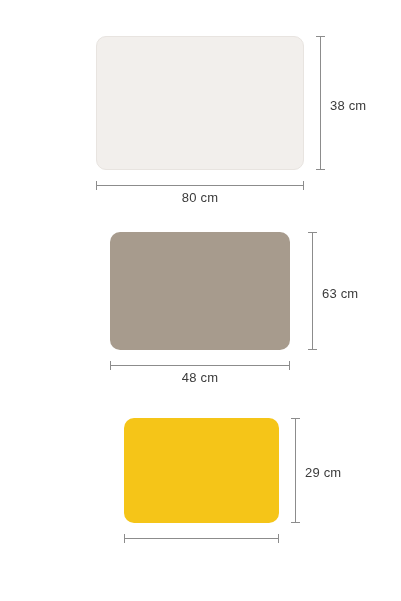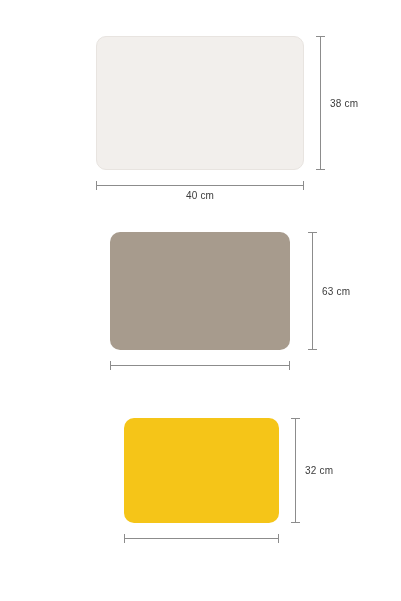--- a/index.html
+++ b/index.html
@@ -19,21 +19,21 @@
     left: 0; top: 0;
     width: 401px;
     height: 601px;
   }
   .board {
     position: absolute;
     box-sizing: border-box;
   }
   .dim-label {
     position: absolute;
-    font-size: 10px;
+    font-size: 13px;
     color: #3b3b3b;
     letter-spacing: 0.2px;
     white-space: nowrap;
   }
   .dim-label.horiz {
     text-align: center;
   }
   .rule {
     position: absolute;
     background: #8c8c8c;
@@ -60,42 +60,43 @@
 </head>
 <body>
 
 <div class="stage">
 
   <div class="board" style="left:96px; top:36px; width:208px; height:134px; border-radius:10px; background:#f2efec; border:1px solid #e8e4e0;"></div>
 
   <div class="rule h" style="left:96px; top:185px; width:208px;"></div>
   <div class="cap v" style="left:96px; top:181px;"></div>
   <div class="cap v" style="left:303px; top:181px;"></div>
-  <div class="dim-label horiz" style="left:96px; top:190px; width:208px;">40 cm</div>
+  <div class="dim-label horiz" style="left:96px; top:190px; width:208px;">80 cm</div>
 
   <div class="rule v" style="left:320px; top:36px; height:134px;"></div>
   <div class="cap h" style="left:316px; top:36px;"></div>
   <div class="cap h" style="left:316px; top:169px;"></div>
   <div class="dim-label" style="left:330px; top:98px;">38 cm</div>
 
   <div class="board" style="left:110px; top:232px; width:180px; height:118px; border-radius:10px; background:#a79b8d;"></div>
 
   <div class="rule h" style="left:110px; top:365px; width:180px;"></div>
   <div class="cap v" style="left:110px; top:361px;"></div>
   <div class="cap v" style="left:289px; top:361px;"></div>
+  <div class="dim-label horiz" style="left:110px; top:370px; width:180px;">48 cm</div>
 
   <div class="rule v" style="left:312px; top:232px; height:118px;"></div>
   <div class="cap h" style="left:308px; top:232px;"></div>
   <div class="cap h" style="left:308px; top:349px;"></div>
   <div class="dim-label" style="left:322px; top:286px;">63 cm</div>
 
   <div class="board" style="left:124px; top:418px; width:155px; height:105px; border-radius:10px; background:#f5c518;"></div>
 
   <div class="rule h" style="left:124px; top:538px; width:155px;"></div>
   <div class="cap v" style="left:124px; top:534px;"></div>
   <div class="cap v" style="left:278px; top:534px;"></div>
 
   <div class="rule v" style="left:295px; top:418px; height:105px;"></div>
   <div class="cap h" style="left:291px; top:418px;"></div>
   <div class="cap h" style="left:291px; top:522px;"></div>
-  <div class="dim-label" style="left:305px; top:465px;">32 cm</div>
+  <div class="dim-label" style="left:305px; top:465px;">29 cm</div>
 
 </div>
 
 </body></html>

